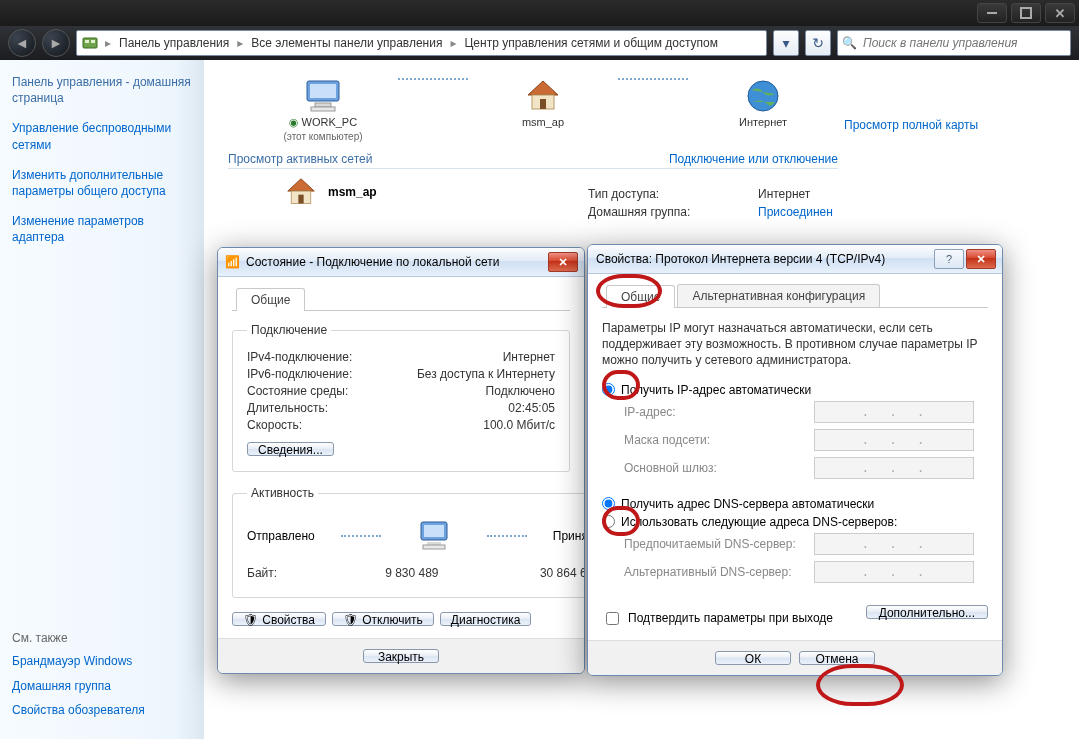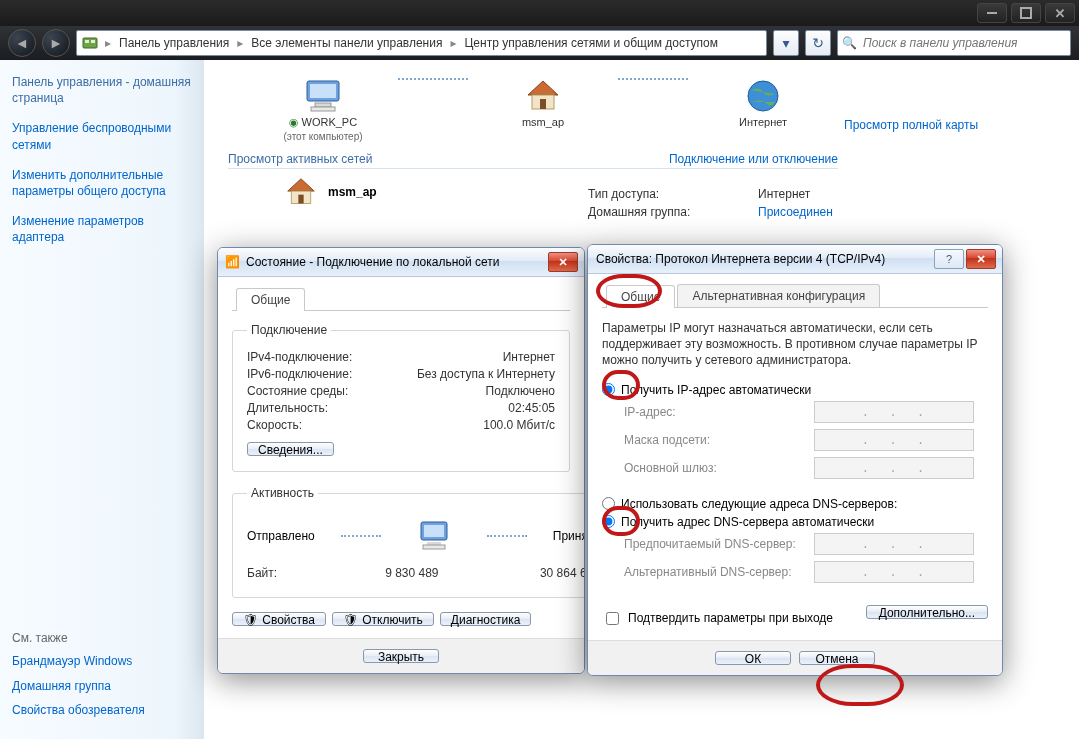--- a/index.html
+++ b/index.html
@@ -301,26 +301,26 @@
         <span class="lbl">IP-адрес:</span>
         <div class="ip-field">.&nbsp;&nbsp;.&nbsp;&nbsp;.</div>
         <span class="lbl">Маска подсети:</span>
         <div class="ip-field">.&nbsp;&nbsp;.&nbsp;&nbsp;.</div>
         <span class="lbl">Основной шлюз:</span>
         <div class="ip-field">.&nbsp;&nbsp;.&nbsp;&nbsp;.</div>
       </div>
 
       <div style="height:10px"></div>
       <label class="radio">
+          <input type="radio" name="dnsmode" checked="" style="">
+          <span>Получить адрес DNS-сервера автоматически</span>
+        </label>
+      <label class="radio">
           <input type="radio" name="dnsmode" style="">
           <span>Использовать следующие адреса DNS-серверов:</span>
-        </label>
-      <label class="radio">
-          <input type="radio" name="dnsmode" checked="" style="">
-          <span>Получить адрес DNS-сервера автоматически</span>
         </label>
       <div class="ip-grid">
         <span class="lbl">Предпочитаемый DNS-сервер:</span>
         <div class="ip-field">.&nbsp;&nbsp;.&nbsp;&nbsp;.</div>
         <span class="lbl">Альтернативный DNS-сервер:</span>
         <div class="ip-field">.&nbsp;&nbsp;.&nbsp;&nbsp;.</div>
       </div>
 
       <div style="display:flex;justify-content:space-between;align-items:center;margin-top:14px">
         <label class="chk">

